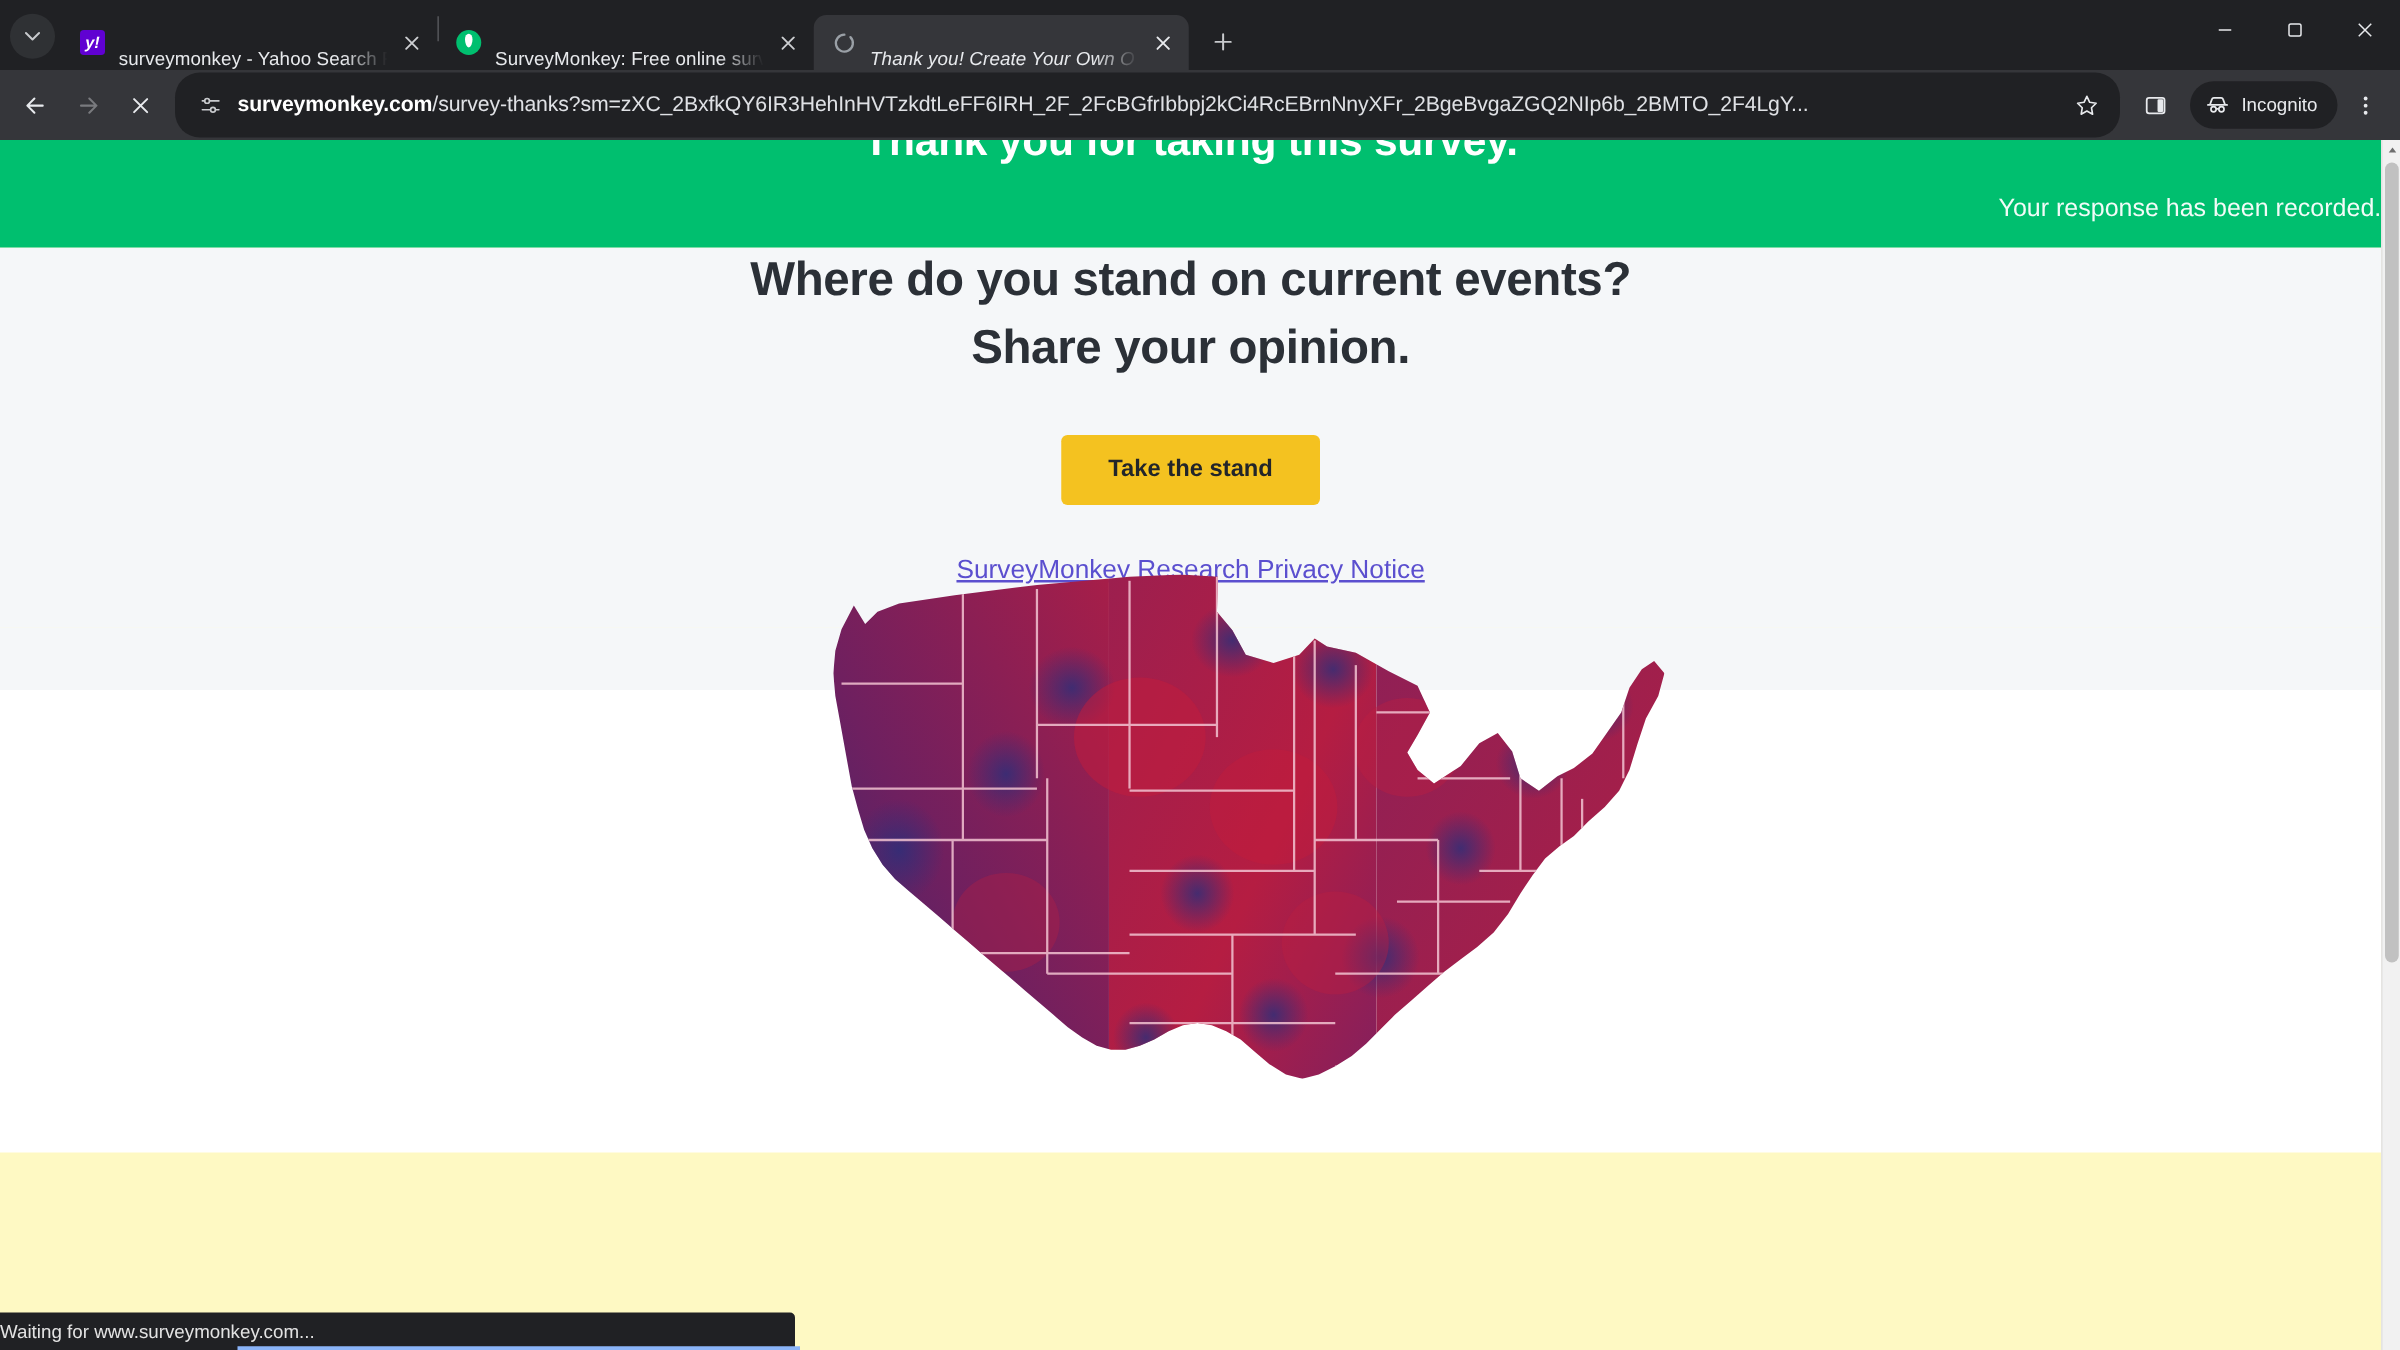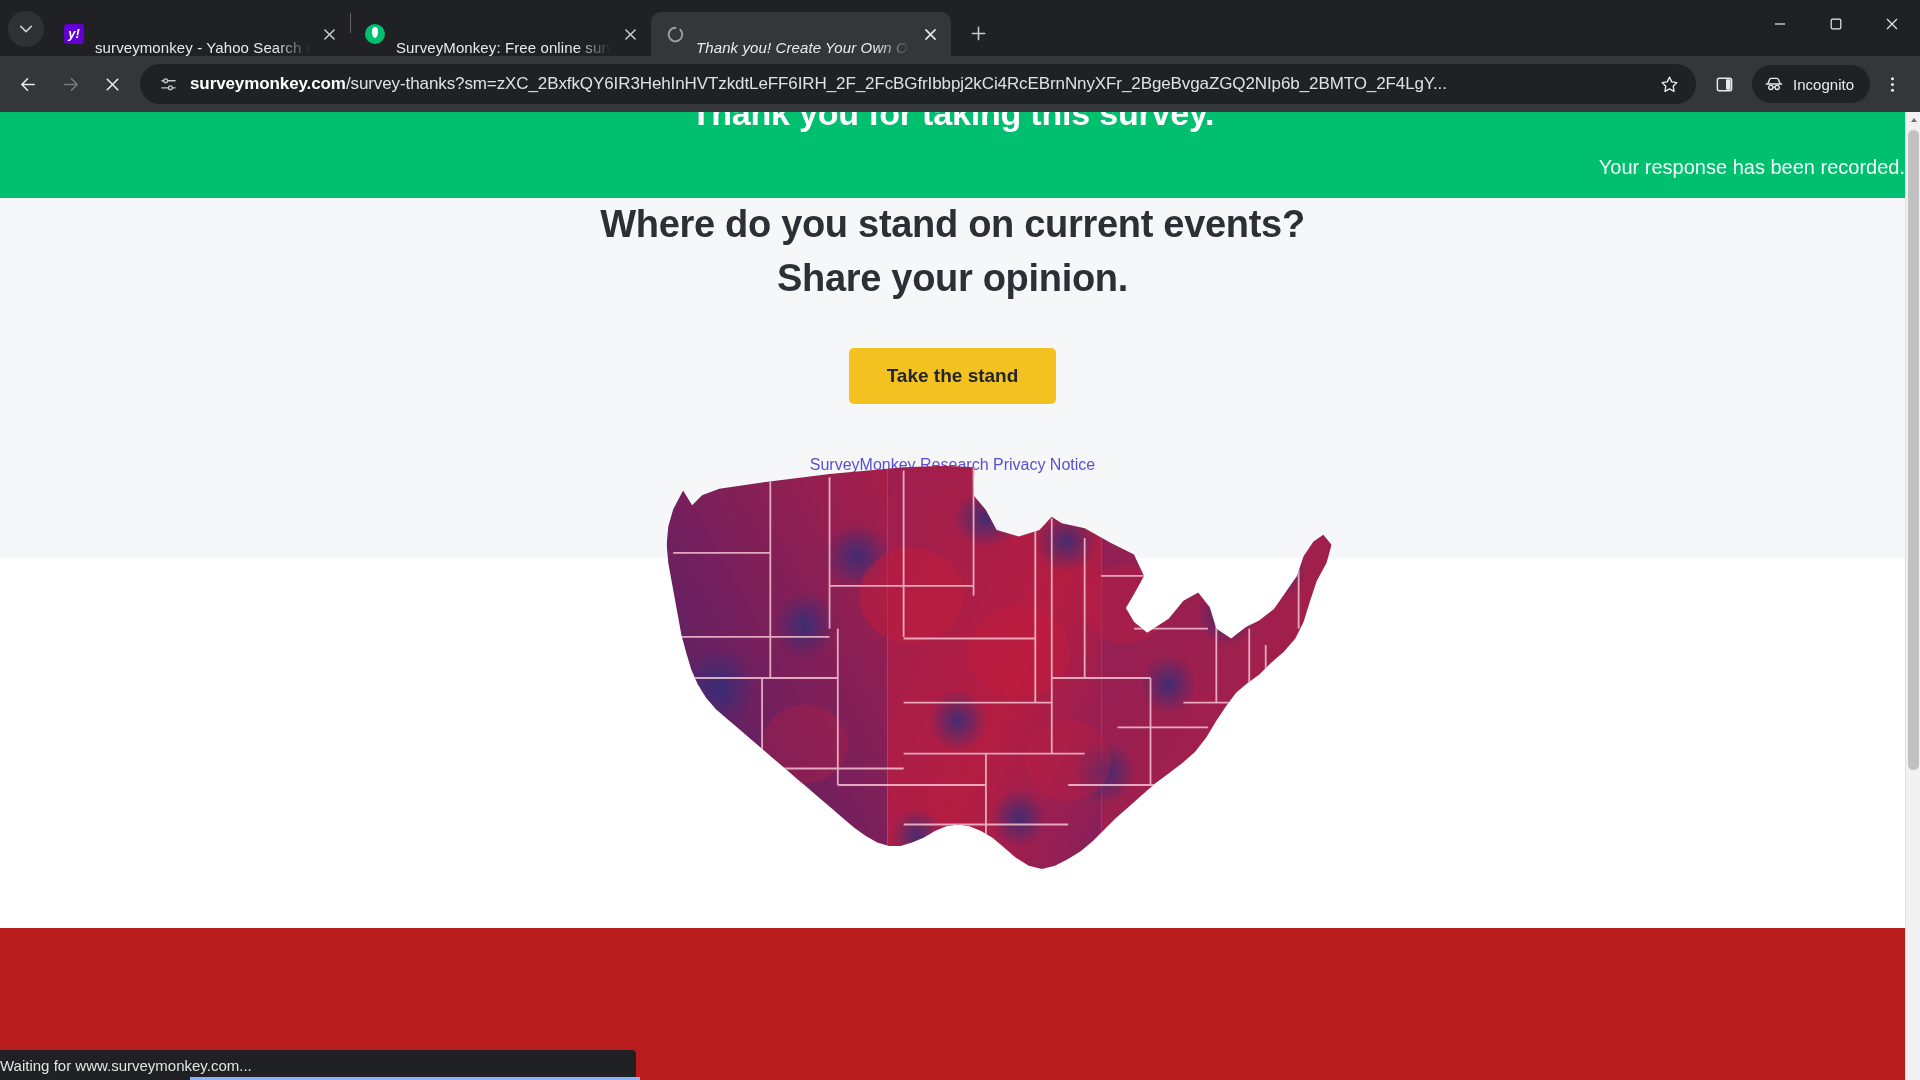--- a/index.html
+++ b/index.html
@@ -111,21 +111,21 @@
     width: 40px; height: 40px; flex: 0 0 40px;
     border-radius: 50%;
     display: flex; align-items: center; justify-content: center;
     cursor: pointer;
   }
   .navbtn svg { width: 19px; height: 19px; }
   .navbtn.disabled { opacity: .38; }
 
   .omnibox {
     flex: 1 1 auto;
-    height: 40px;
+    height: 52px;
     background: #202124;
     border-radius: 20px;
     display: flex; align-items: center;
     padding: 0 10px 0 14px;
     margin: 0 6px;
     min-width: 0;
     cursor: text;
   }
   .site-chip {
     width: 28px; height: 28px; flex: 0 0 28px;
@@ -158,21 +158,21 @@
     cursor: pointer;
     flex: 0 0 auto;
   }
   .incognito-pill svg { width: 20px; height: 20px; }
   .incognito-pill span { color: #e8eaed; font-size: 15px; }
 
   
   .viewport {
     flex: 1 1 auto;
     position: relative;
-    background: #b91c1c;
+    background: #fef9c3;
     overflow: hidden;
   }
   .page {
     position: absolute; inset: 0 15px 0 0;
     overflow: hidden;
   }
   .thanks-banner {
     background: #00bf6f;
     height: 86px;
     position: relative;
@@ -219,23 +219,24 @@
     border: none;
     border-radius: 5px;
     font-size: 19px;
     font-weight: 700;
     padding: 17px 38px;
     cursor: pointer;
     font-family: "Liberation Sans", sans-serif;
   }
   .privacy-link {
     display: block;
-    margin-top: 52px;
+    margin-top: 40px;
     color: #5b4fcf;
-    font-size: 16px;
+    font-size: 21px;
+    text-decoration: underline;
     cursor: pointer;
   }
   .map-wrap {
     background: #f5f7f9;
     height: 50px;
     position: relative;
   }
   .map-holder {
     position: relative;
     background: #ffffff;

